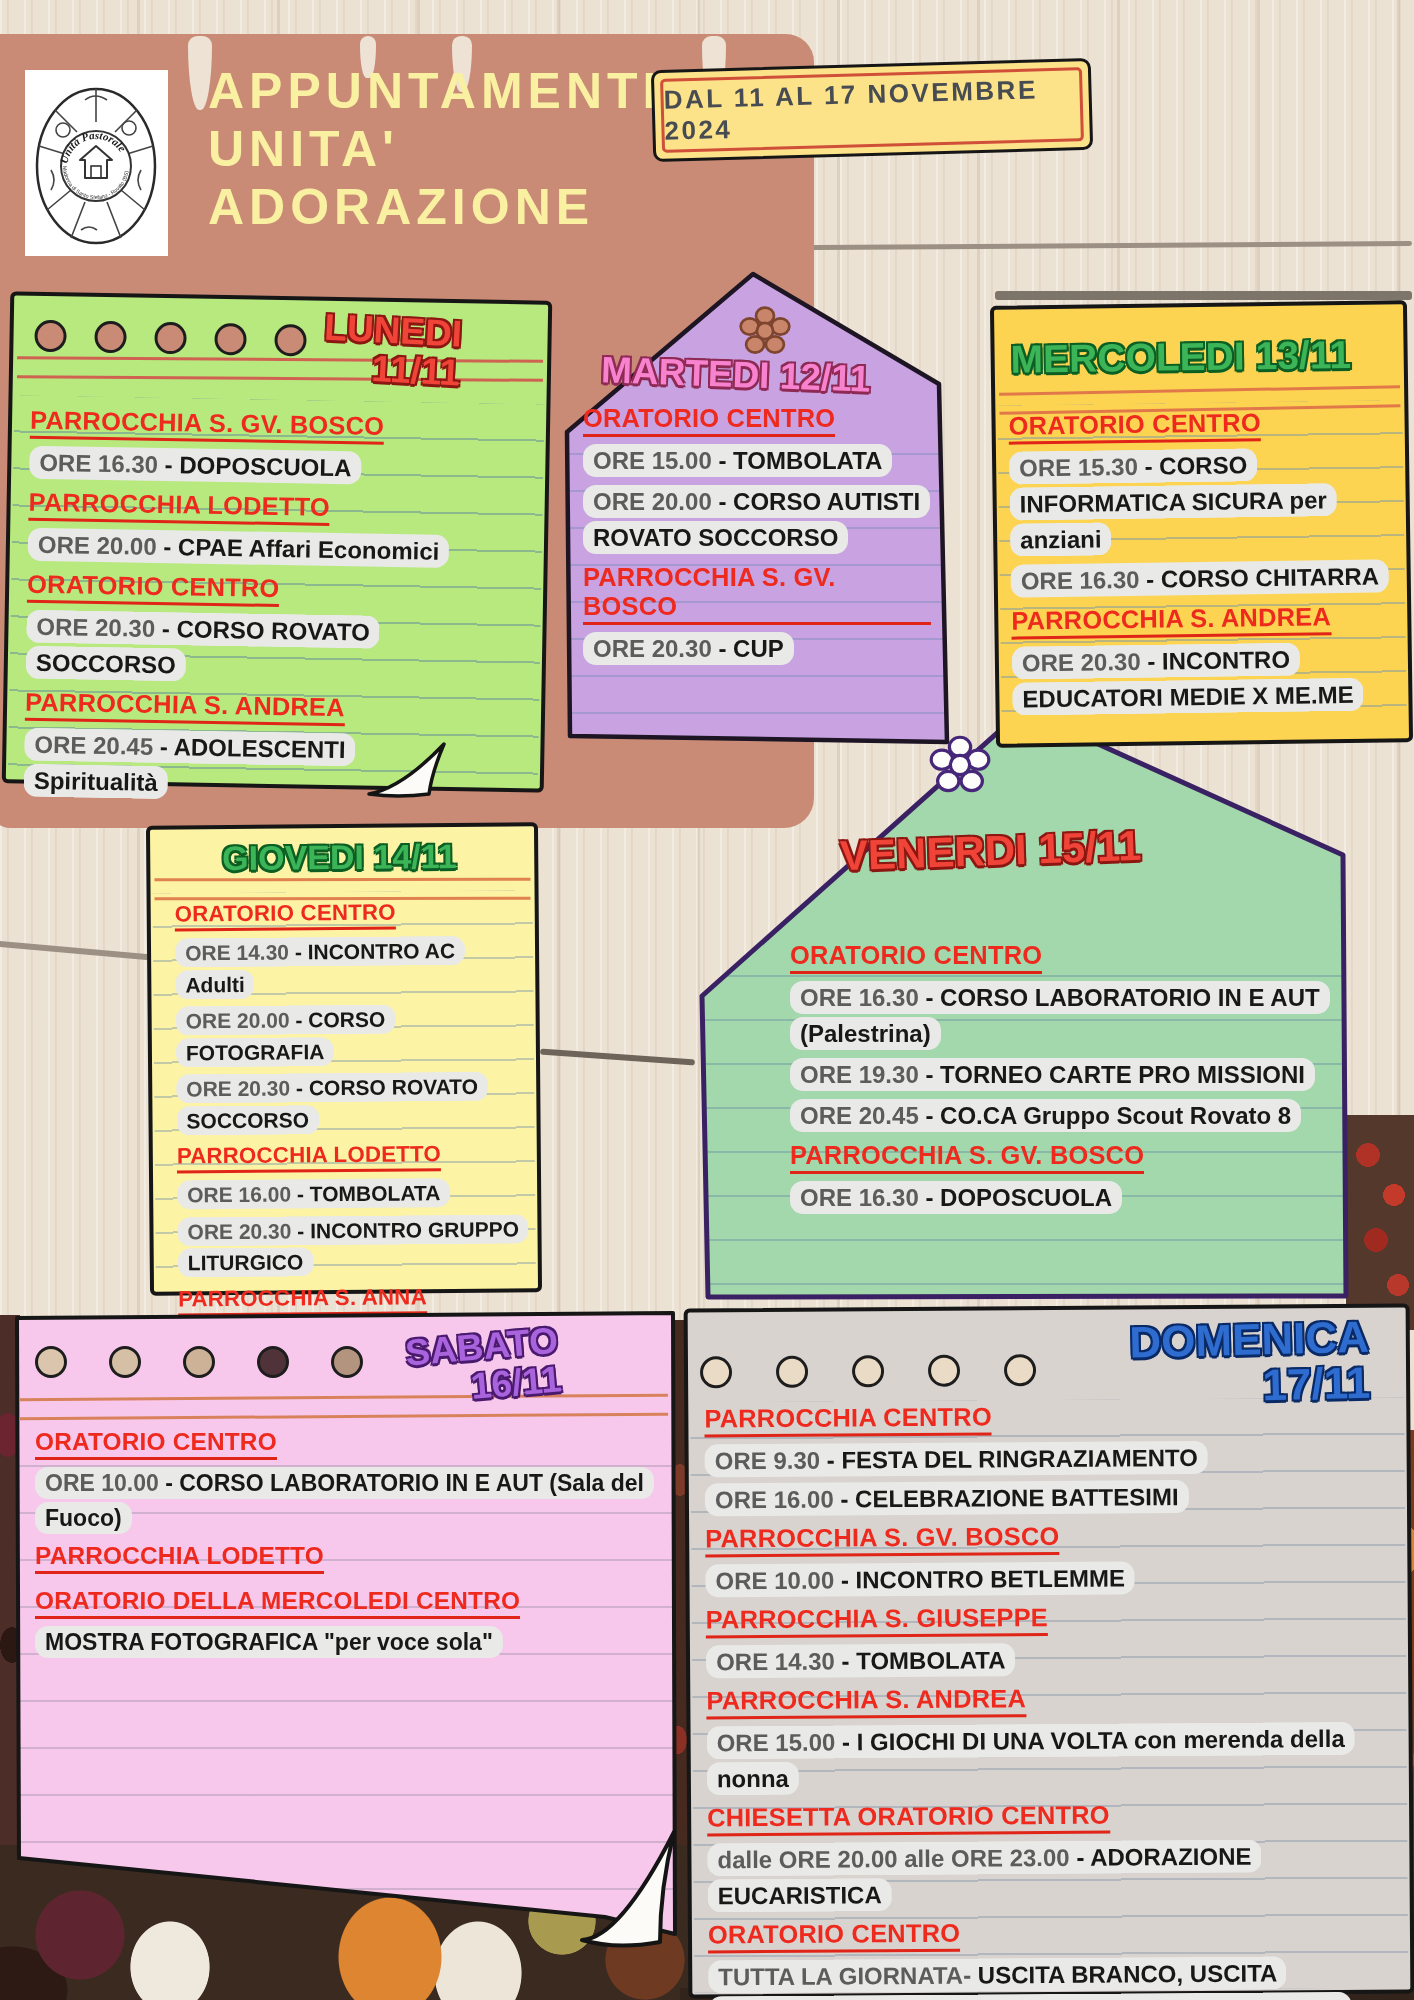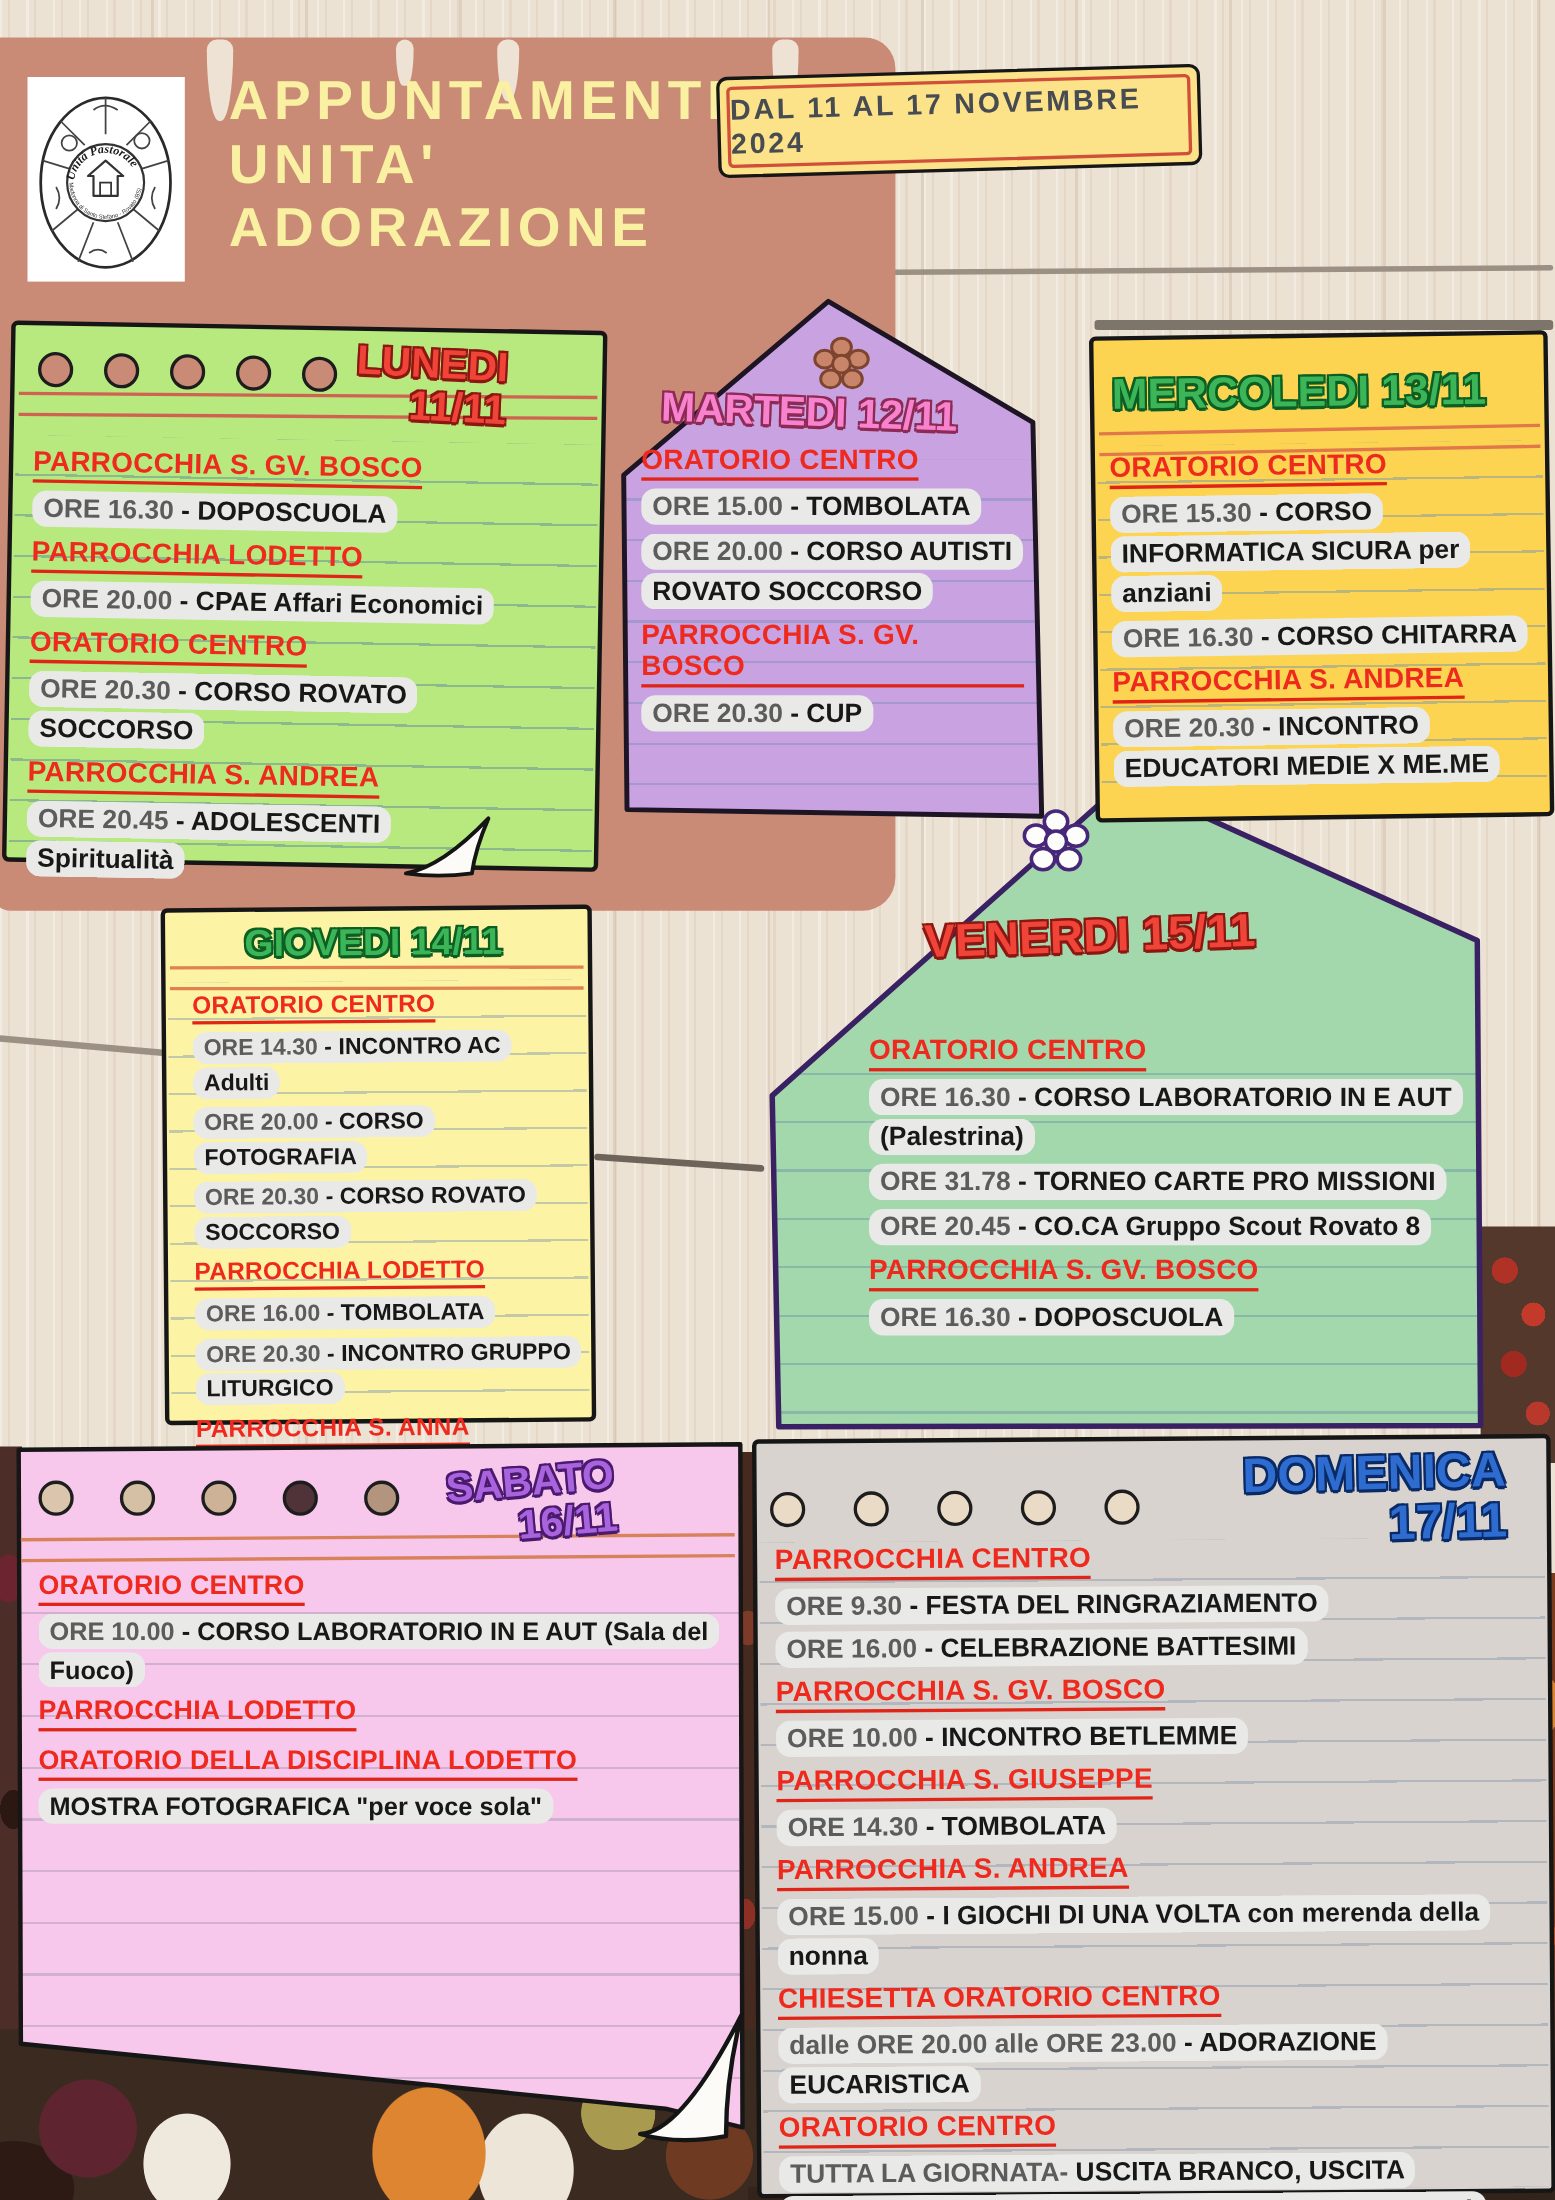--- a/index.html
+++ b/index.html
@@ -220,21 +220,21 @@
           <circle cx="30" cy="30" r="9"></circle>
       </g>
     </svg>
     <div class="ttl t-red" style="left:150px;top:126px;font-size:42px;transform:rotate(-2deg)">
       <span>VENERDI</span> <span>15/11</span>
     </div>
     <div class="cnt" style="left:100px;top:238px;width:532px;font-size:24px">
       <div class="sec">
         <div class="sec-h">ORATORIO CENTRO</div>
         <div class="ev"><span class="pill"><span class="t">ORE 16.30</span> <span class="x">- CORSO LABORATORIO IN E AUT (Palestrina)</span></span></div>
-        <div class="ev"><span class="pill"><span class="t">ORE 31.78</span> <span class="x">- TORNEO CARTE PRO MISSIONI</span></span></div>
+        <div class="ev"><span class="pill"><span class="t">ORE 19.30</span> <span class="x">- TORNEO CARTE PRO MISSIONI</span></span></div>
         <div class="ev"><span class="pill"><span class="t">ORE 20.45</span> <span class="x">- CO.CA Gruppo Scout Rovato 8</span></span></div>
       </div>
       <div class="sec">
         <div class="sec-h">PARROCCHIA S. GV. BOSCO</div>
         <div class="ev"><span class="pill"><span class="t">ORE 16.30</span> <span class="x">- DOPOSCUOLA</span></span></div>
       </div>
     </div>
   </div>
 
   <div class="note rect-note" style="left:993px;top:303px;width:417px;height:442px;background:#fdd451;transform:rotate(-0.8deg)">
@@ -301,21 +301,21 @@
     </div>
     <div class="cnt" style="left:22px;top:118px;width:625px;font-size:23px">
       <div class="sec">
         <div class="sec-h">ORATORIO CENTRO</div>
         <div class="ev"><span class="pill"><span class="t">ORE 10.00</span> <span class="x">- CORSO LABORATORIO IN E AUT (Sala del Fuoco)</span></span></div>
       </div>
       <div class="sec">
         <div class="sec-h">PARROCCHIA LODETTO</div>
       </div>
       <div class="sec">
-        <div class="sec-h">ORATORIO DELLA DISCIPLINA LODETTO</div>
+        <div class="sec-h">ORATORIO DELLA MERCOLEDI CENTRO</div>
         <div class="ev"><span class="pill"><span class="x">MOSTRA FOTOGRAFICA "per voce sola"</span></span></div>
       </div>
     </div>
     <svg class="curl" style="left:563px;top:512px" width="108" height="130" viewBox="0 0 108 130">
       <path d="M6,118 Q44,116 98,10 Q84,66 84,120 Q40,128 6,118 Z" fill="#fcfbf7" stroke="#141414" stroke-width="4" stroke-linejoin="round"></path>
     </svg>
   </div>
 
   <div class="note rect-note" style="left:686px;top:1306px;width:726px;height:690px;background:#d9d3cf;transform:rotate(-0.4deg)">
     <div class="lines" style="top:90px;background:repeating-linear-gradient(to bottom,rgba(0,0,0,0) 0 35px,rgba(115,135,160,.38) 35px 37px)"></div>

